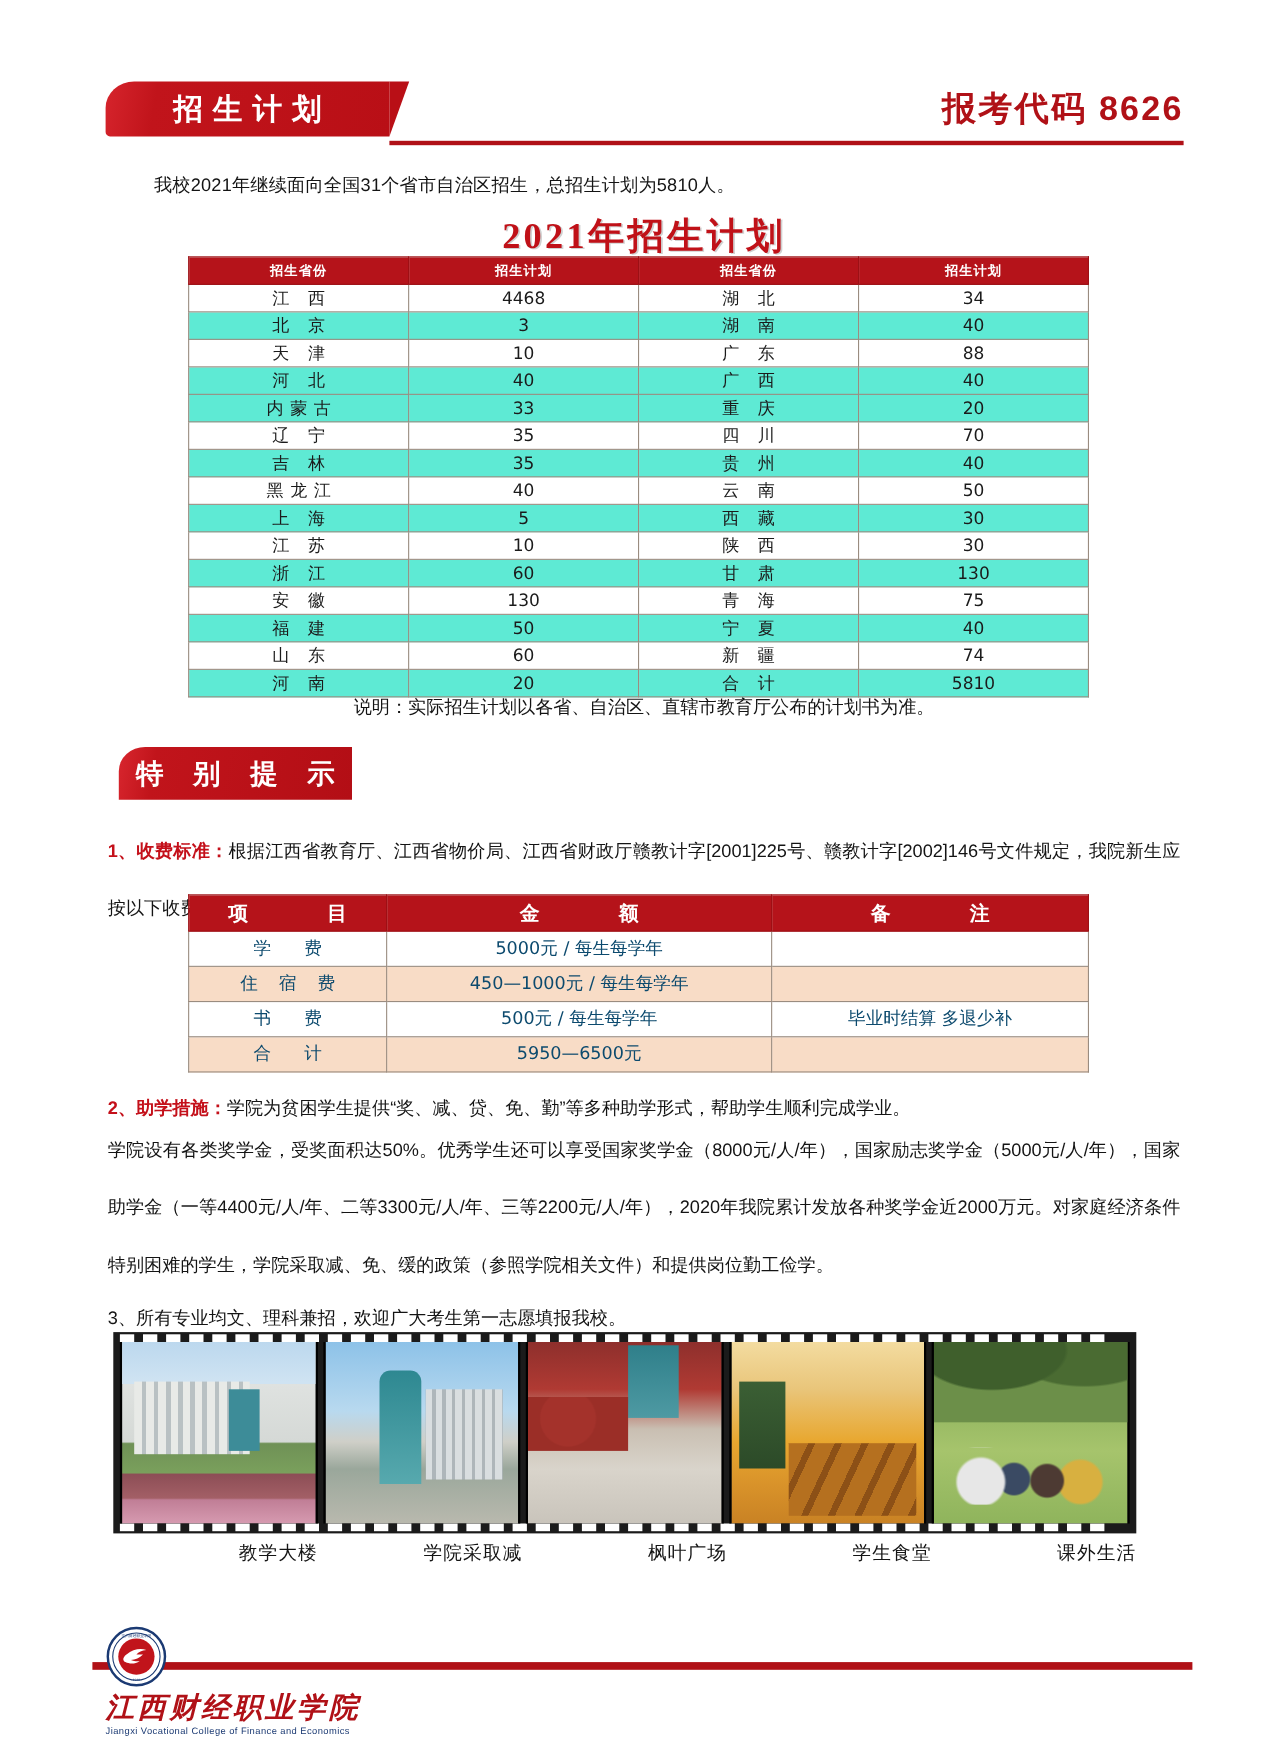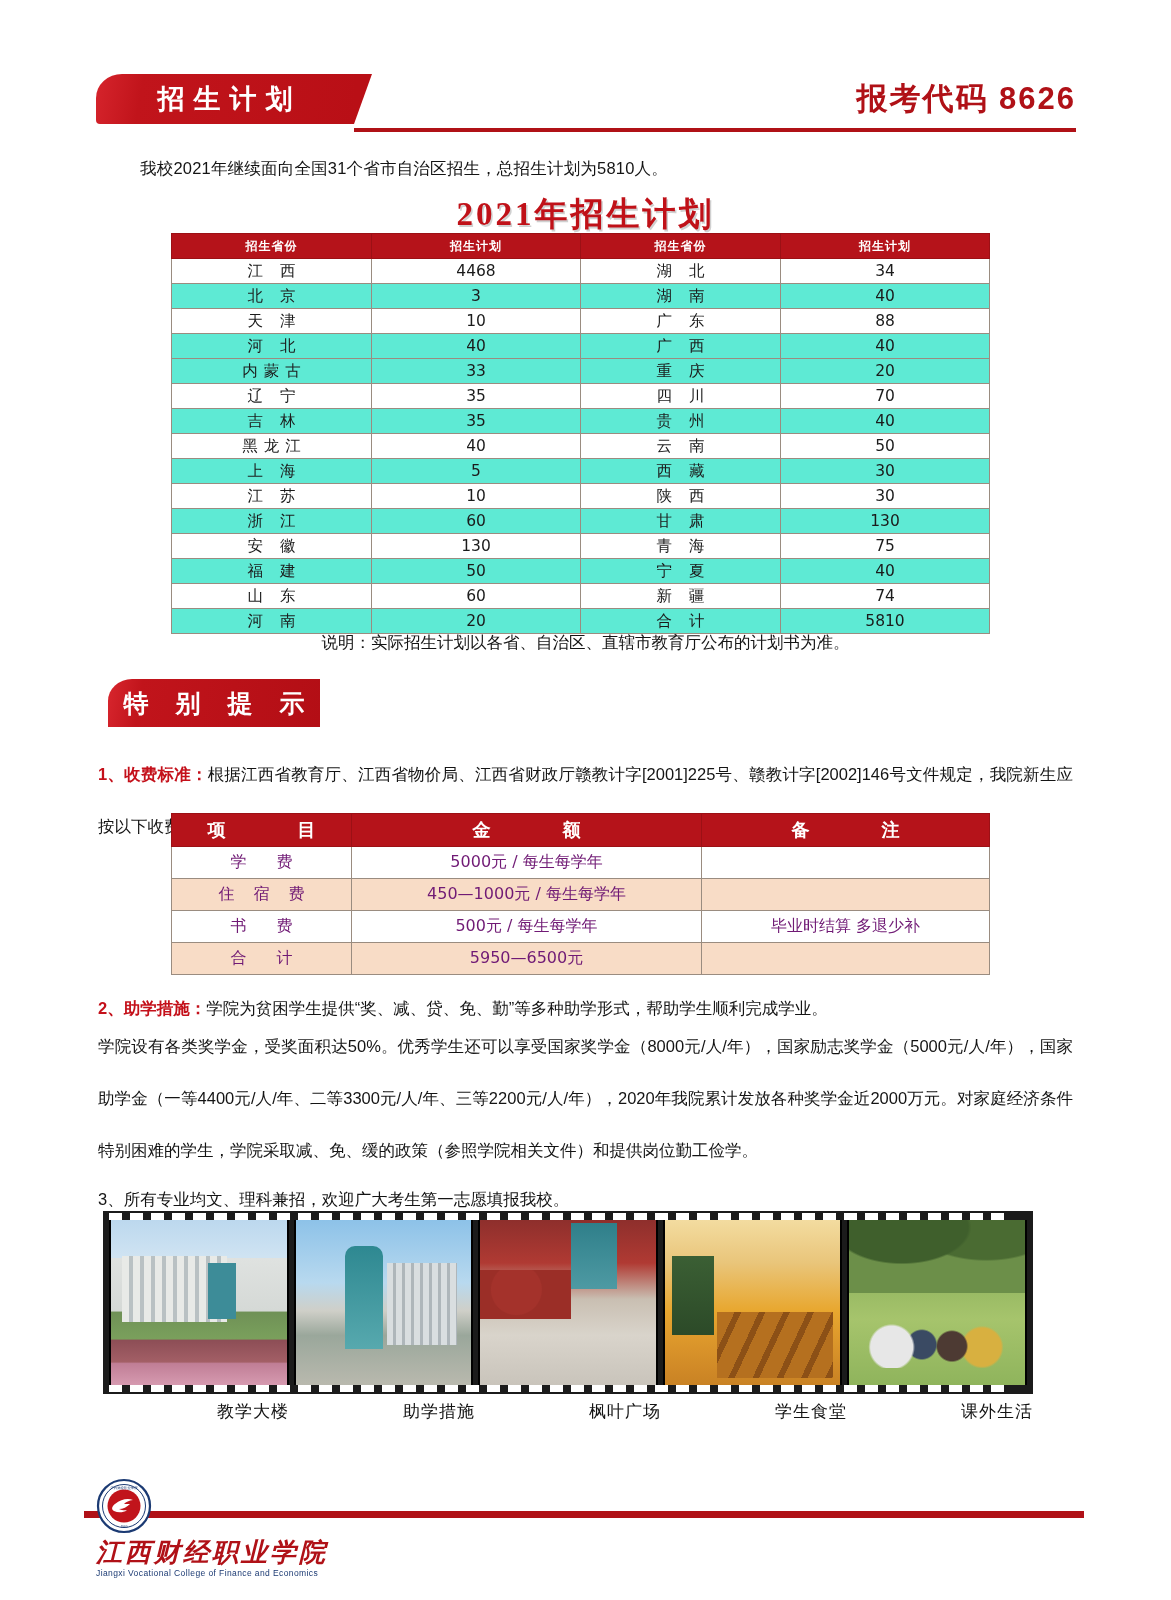--- a/index.html
+++ b/index.html
@@ -123,21 +123,21 @@
   table.fee col.f2{width:350px;}
   table.fee col.f3{width:288px;}
   table.fee th{
     background:#b5131a; color:#fff;
     font-size:18px; font-weight:bold;
     height:33px; border:1px solid #9c1015;
     letter-spacing:12px; text-indent:12px;
   }
   table.fee td{
     height:32px; text-align:center;
-    font-size:16px; color:#701a75;
+    font-size:16px; color:#0c4a6e;
     border:1px solid #9a8c80;
     font-family:"DejaVu Sans","Liberation Sans",sans-serif;
   }
   table.fee tr.odd td{ background:#ffffff; }
   table.fee tr.even td{ background:#f8dcc6; }
   .sp{ letter-spacing:7px; text-indent:7px; }
 
   
   .film{
     position:absolute; left:103px; top:1211px;
@@ -508,21 +508,21 @@
   <div class="frame">
       <div class="ph ph4"></div>
     </div>
   <div class="frame">
       <div class="ph ph5"></div>
     </div>
 </div>
 
 <div class="caption-row" id="caption-row">
     <div class="caption">教学大楼</div>
-    <div class="caption">助学措施</div>
+    <div class="caption">学院采取减</div>
     <div class="caption">枫叶广场</div>
     <div class="caption">学生食堂</div>
     <div class="caption">课外生活</div>
   </div>
 
 <div class="footer-rule"></div>
 <div class="footer-logo">
   <div class="seal">
     <svg viewBox="0 0 56 56" width="56" height="56">
       <circle cx="28" cy="28" r="26" fill="#ffffff" stroke="#1b3a73" stroke-width="2.2"></circle>

